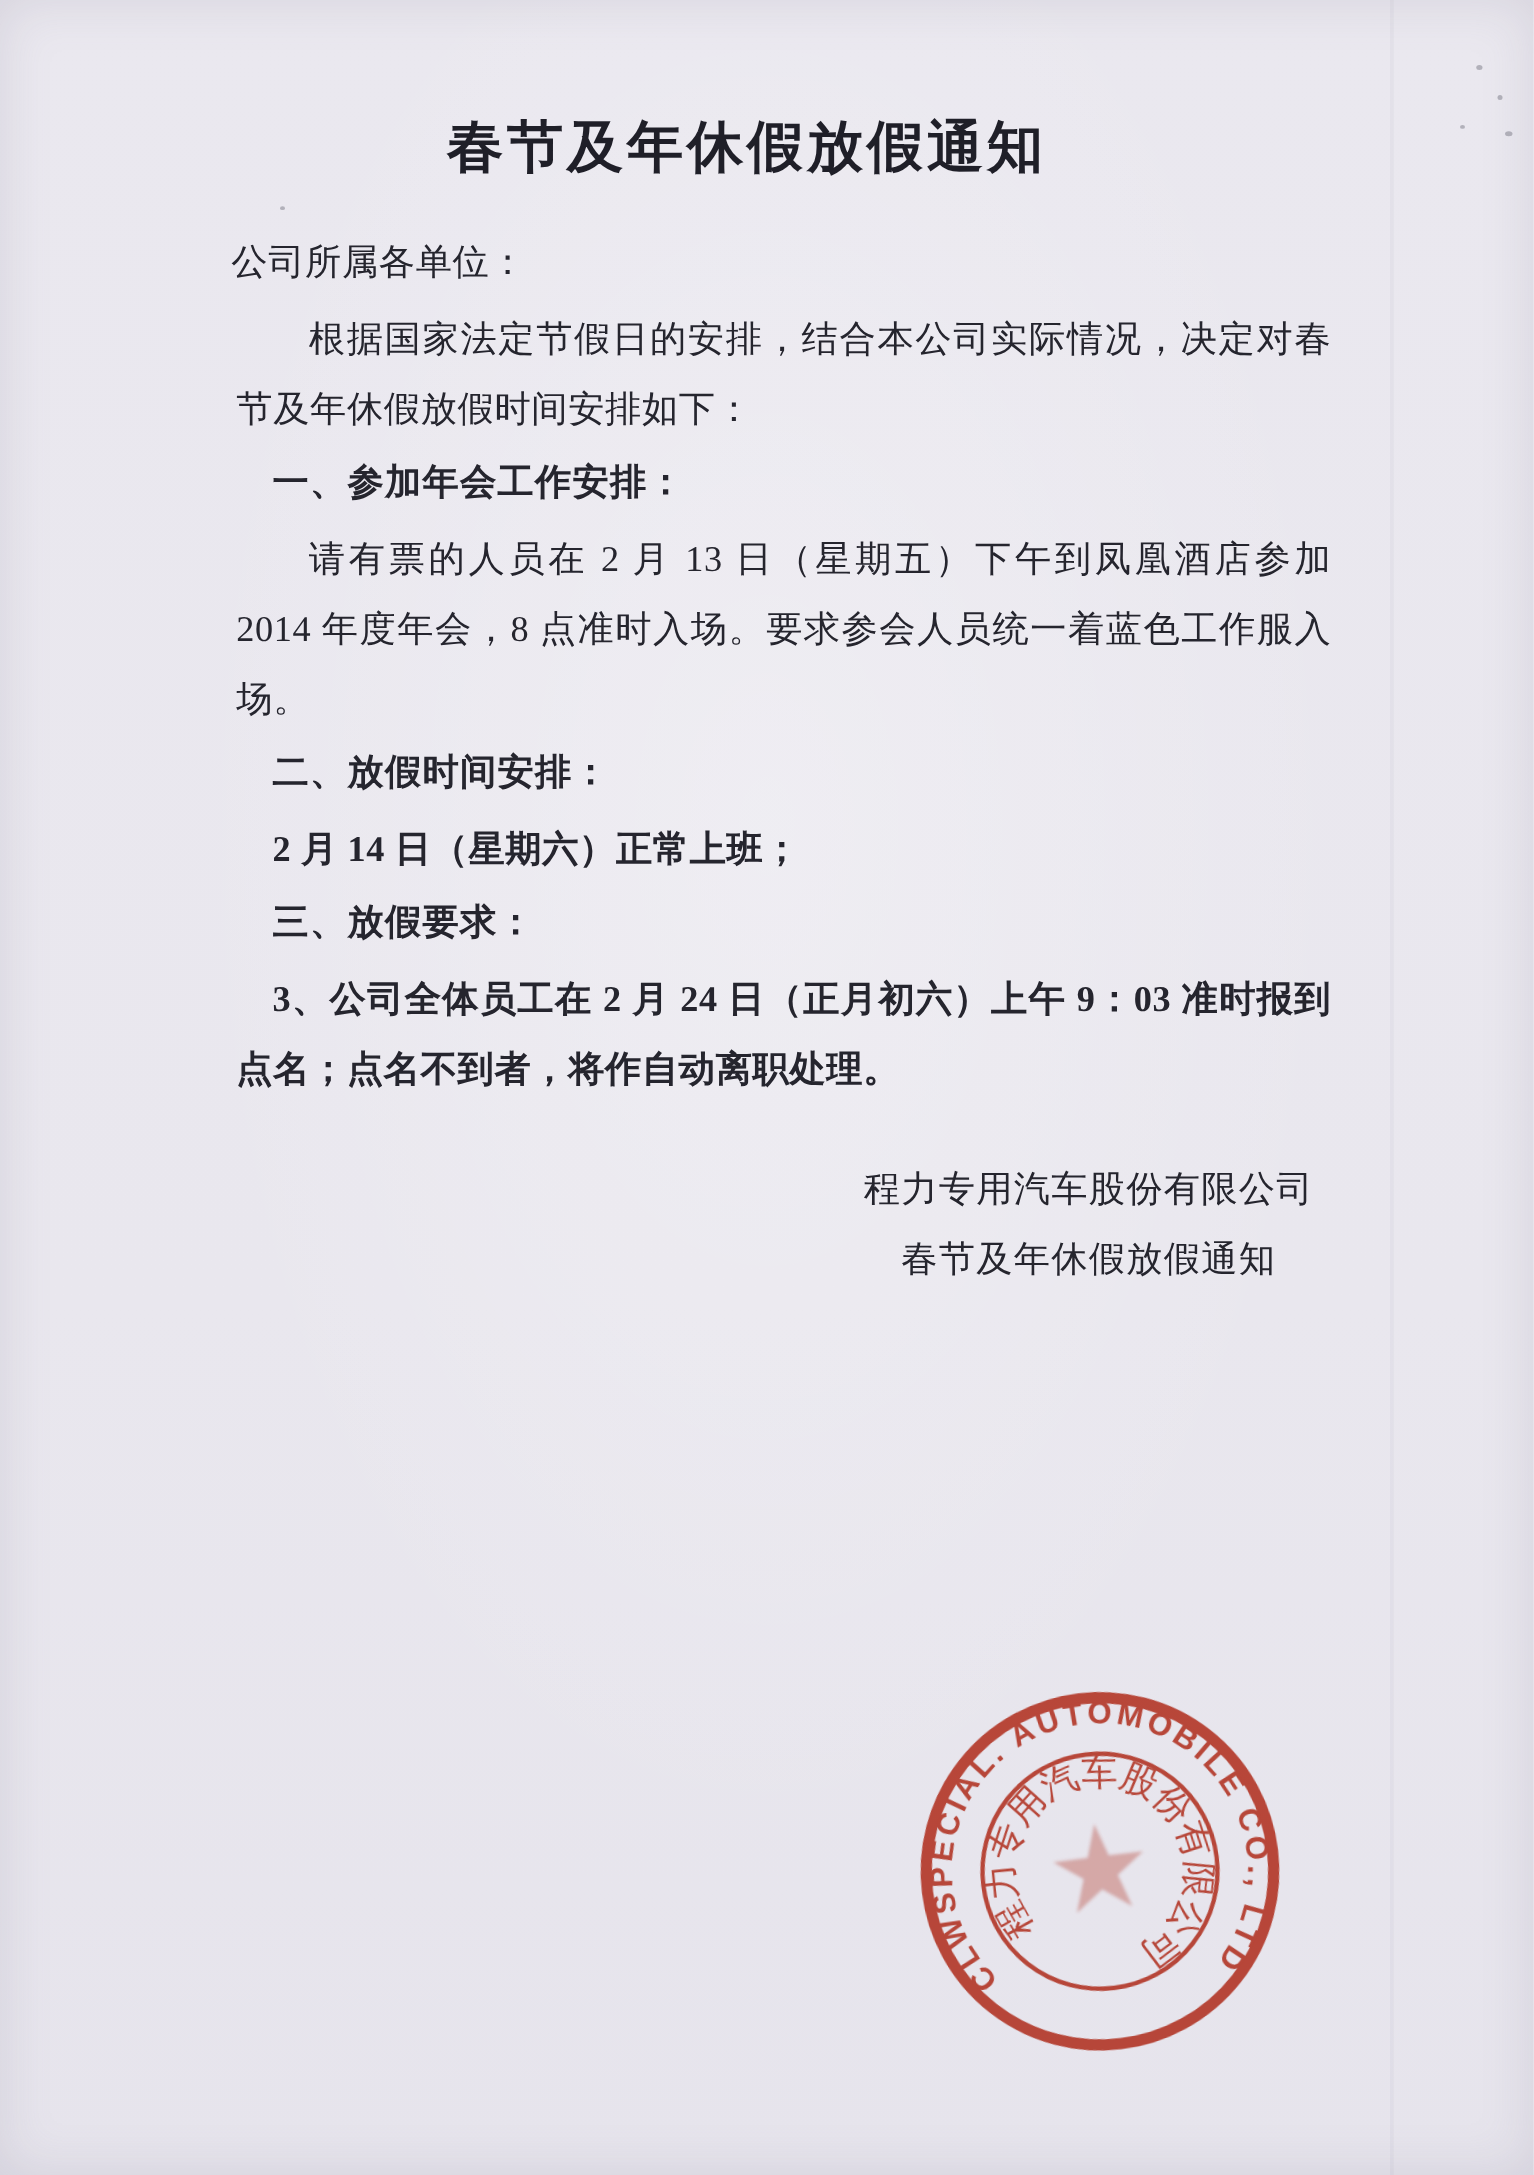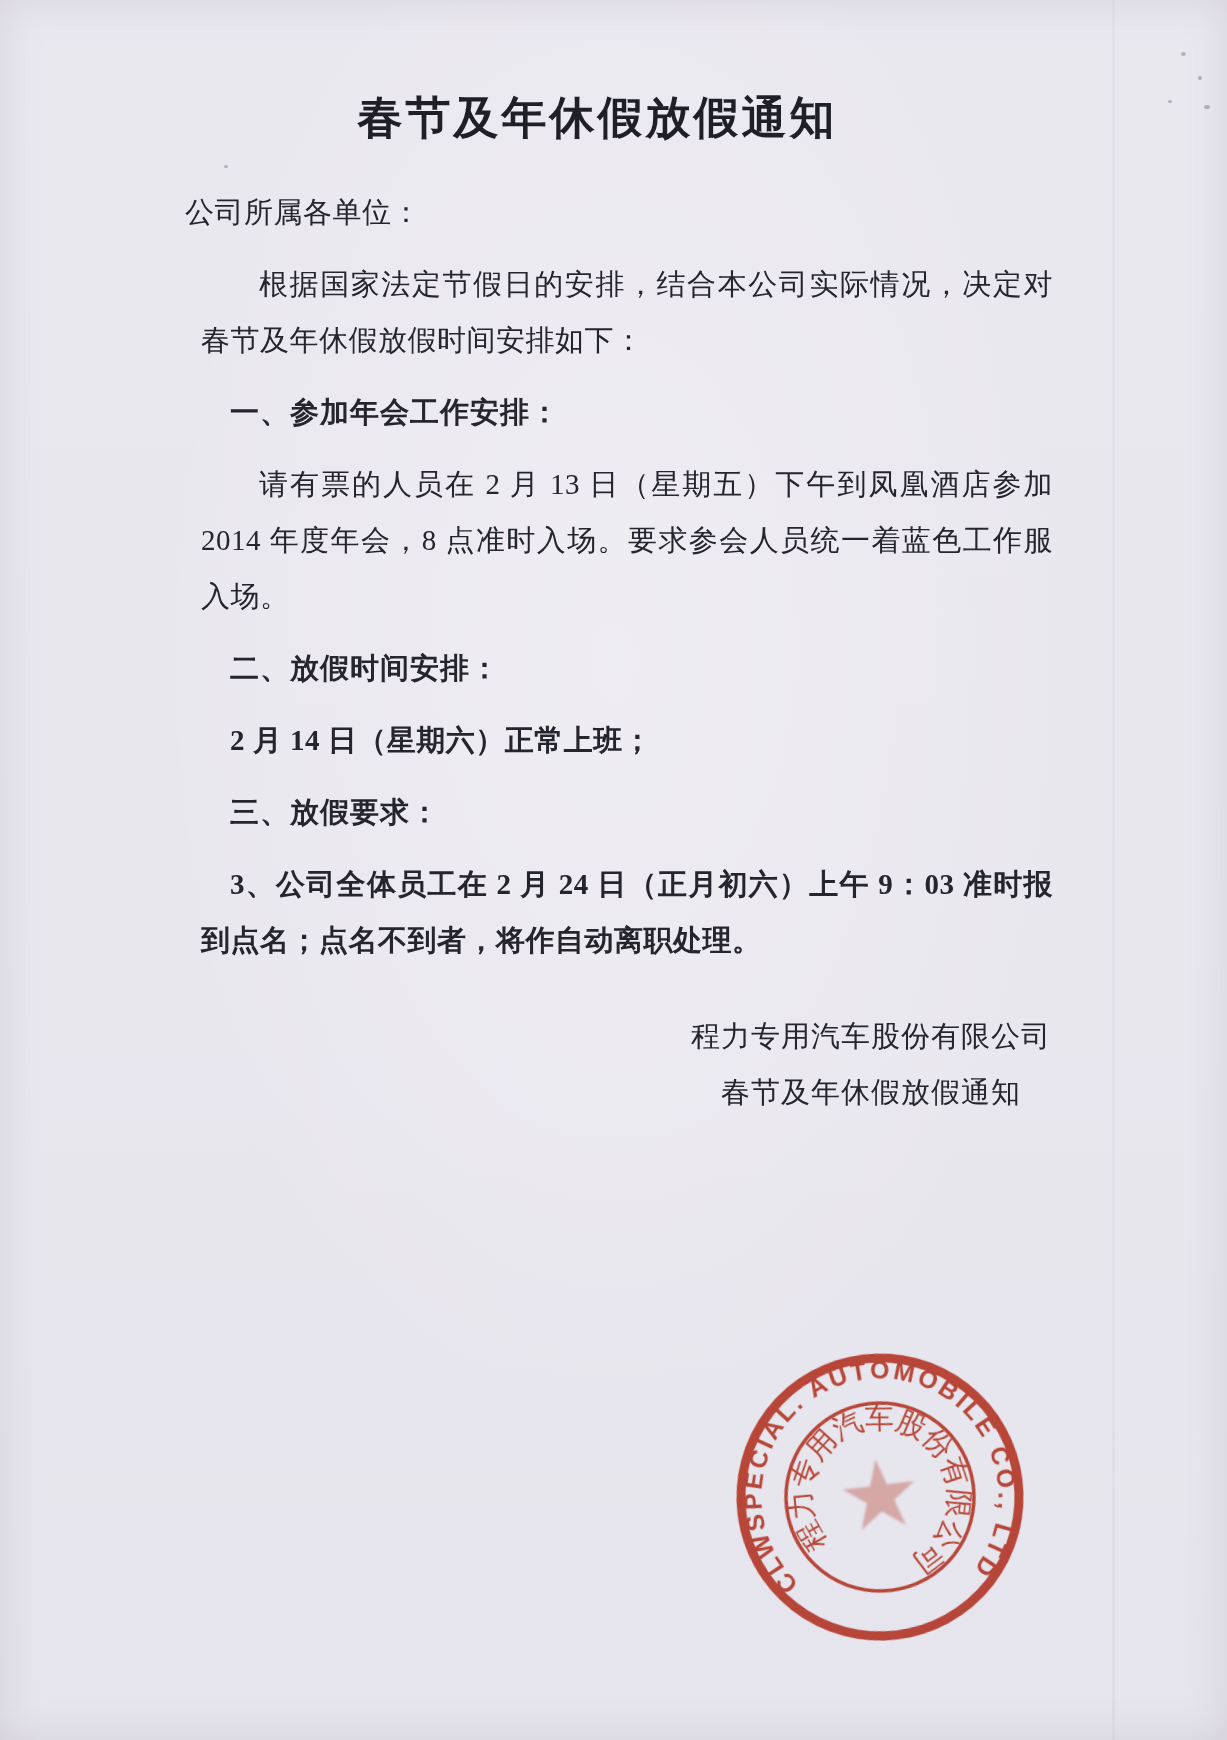--- a/index.html
+++ b/index.html
@@ -15,25 +15,25 @@
   .title{
     position:absolute;top:88px;left:0;width:100%;margin:0;
     text-align:center;font-size:45px;font-weight:bold;letter-spacing:3px;
     transform:translateX(-16px);color:#1f1f28;
   }
   .content{
     position:absolute;left:185px;top:184px;width:884px;
     font-size:29px;line-height:56px;letter-spacing:0.5px;
     text-align:justify;
   }
-  .salutation{margin:0;}
-  .para{margin:16px;}
+  .salutation{margin:0;font-family:Liberation Mono, monospace;}
+  .para{margin:4px;}
   .ind1{text-indent:1em;font-weight:bold;}
   .ind2{text-indent:2em;}
-  .heading{font-weight:bold;font-family:Liberation Sans, sans-serif;letter-spacing:1px;}
+  .heading{font-weight:bold;font-family:Liberation Mono, monospace;letter-spacing:1px;}
   .signature{
     width:372px;margin:40px 0 0 500px;text-align:center;
     font-size:29px;line-height:56px;letter-spacing:1px;
   }
   .stamp{
     position:absolute;left:730px;top:1347px;width:300px;height:300px;
     transform:rotate(-7deg);
     mix-blend-mode:multiply;opacity:0.9;
     filter:blur(0.4px);
   }

